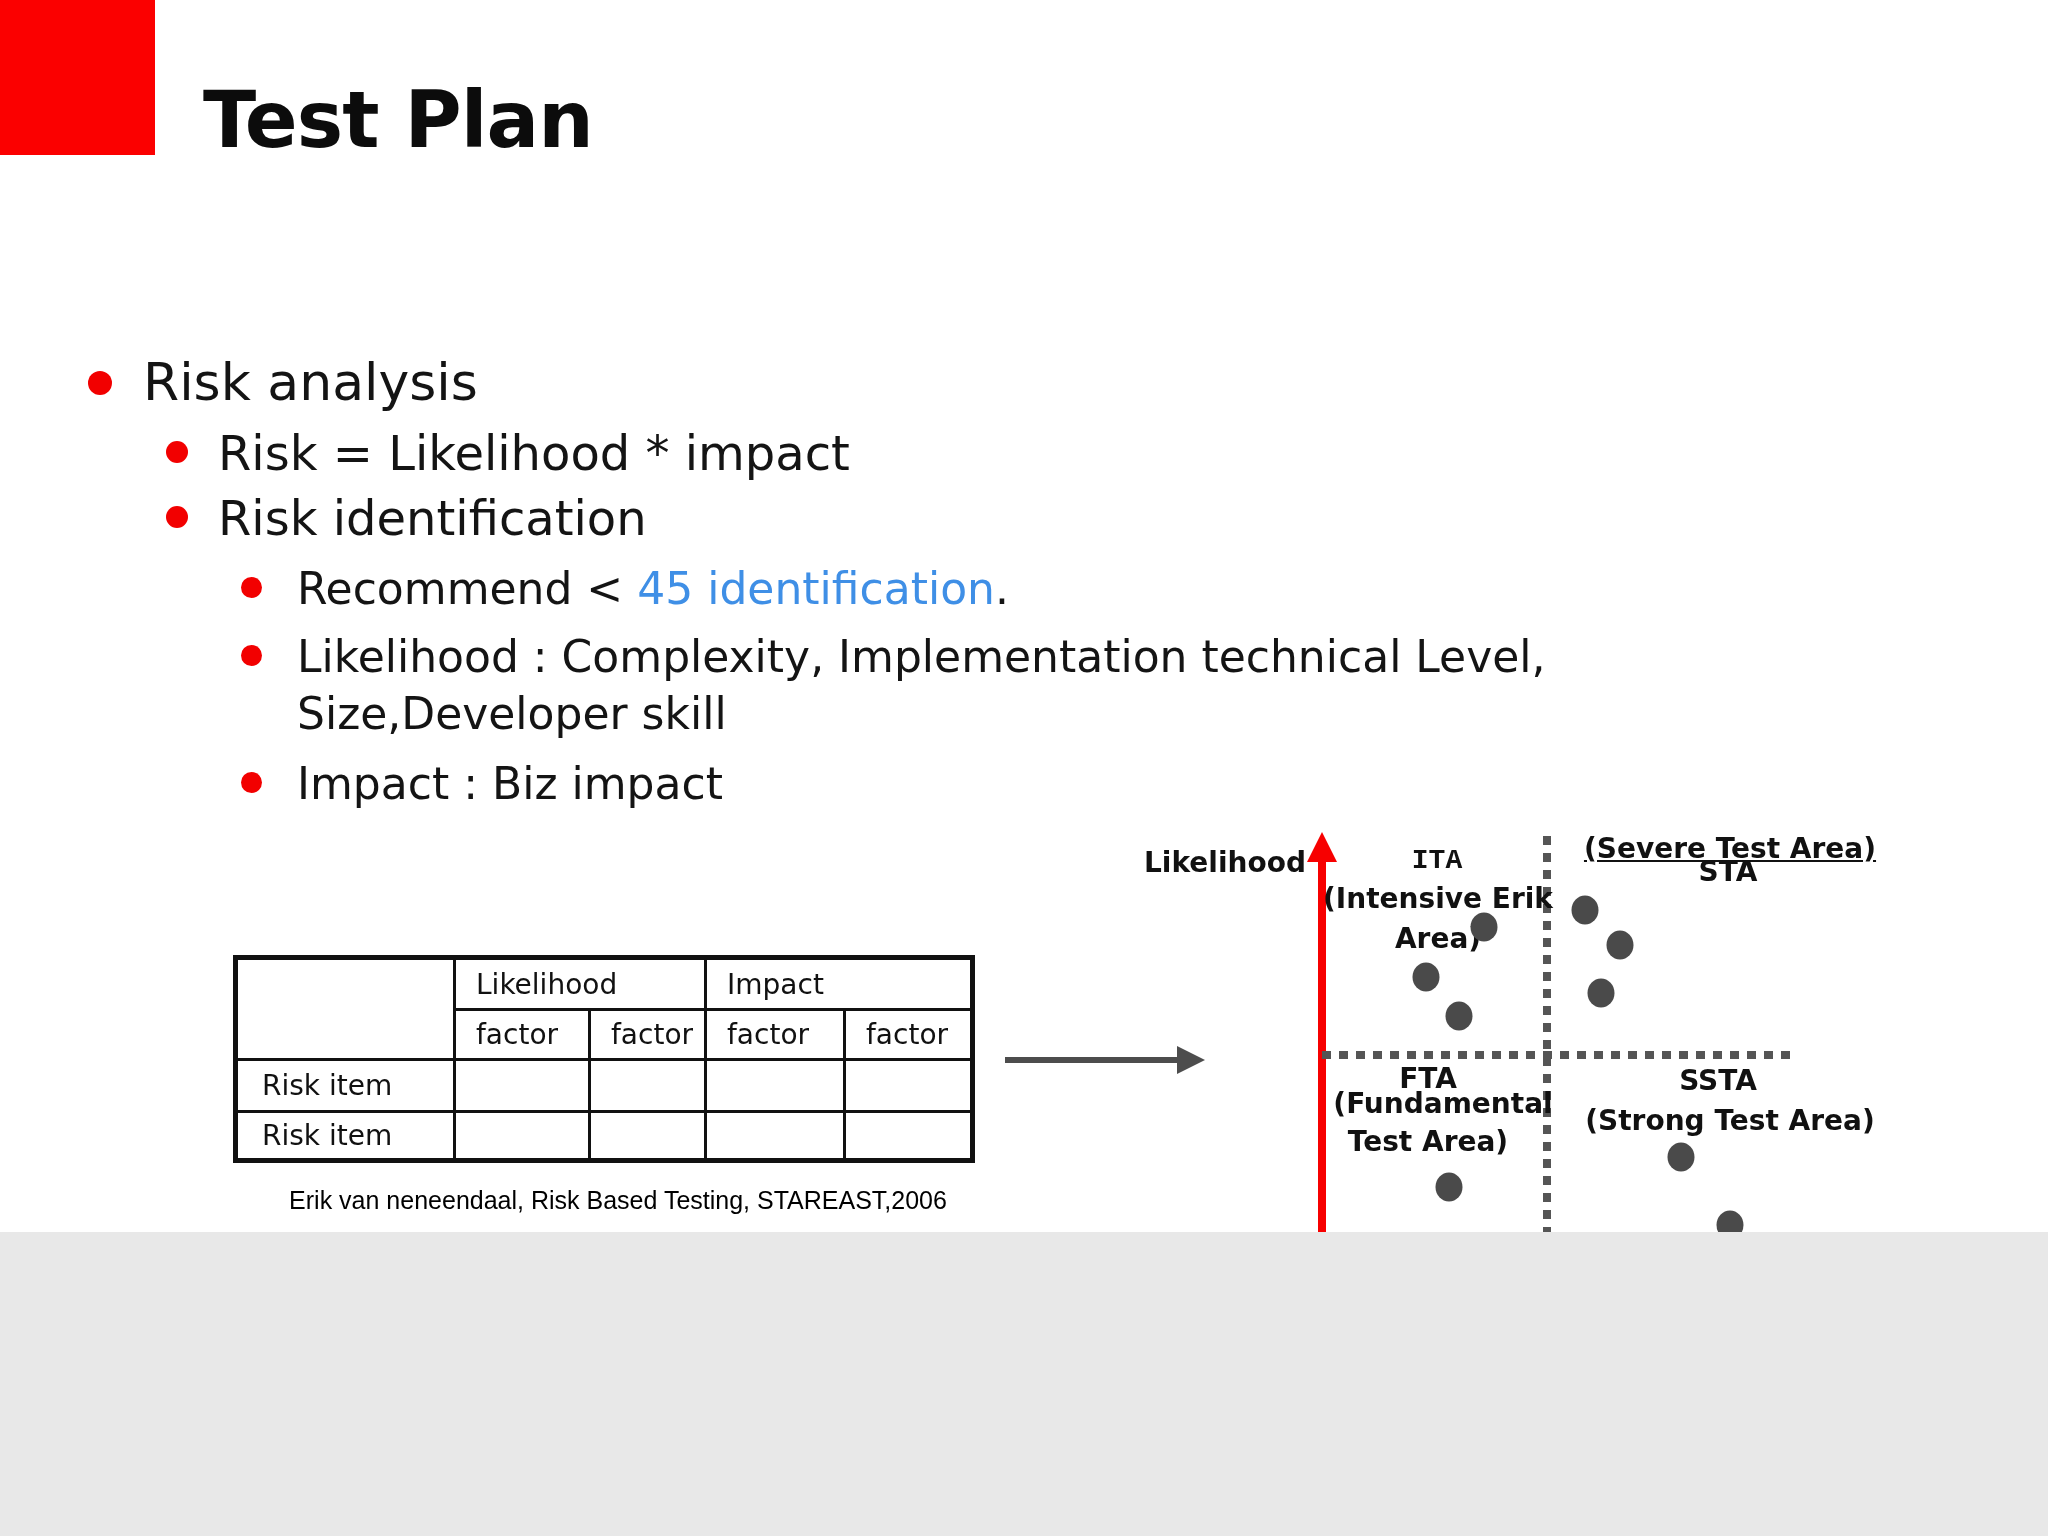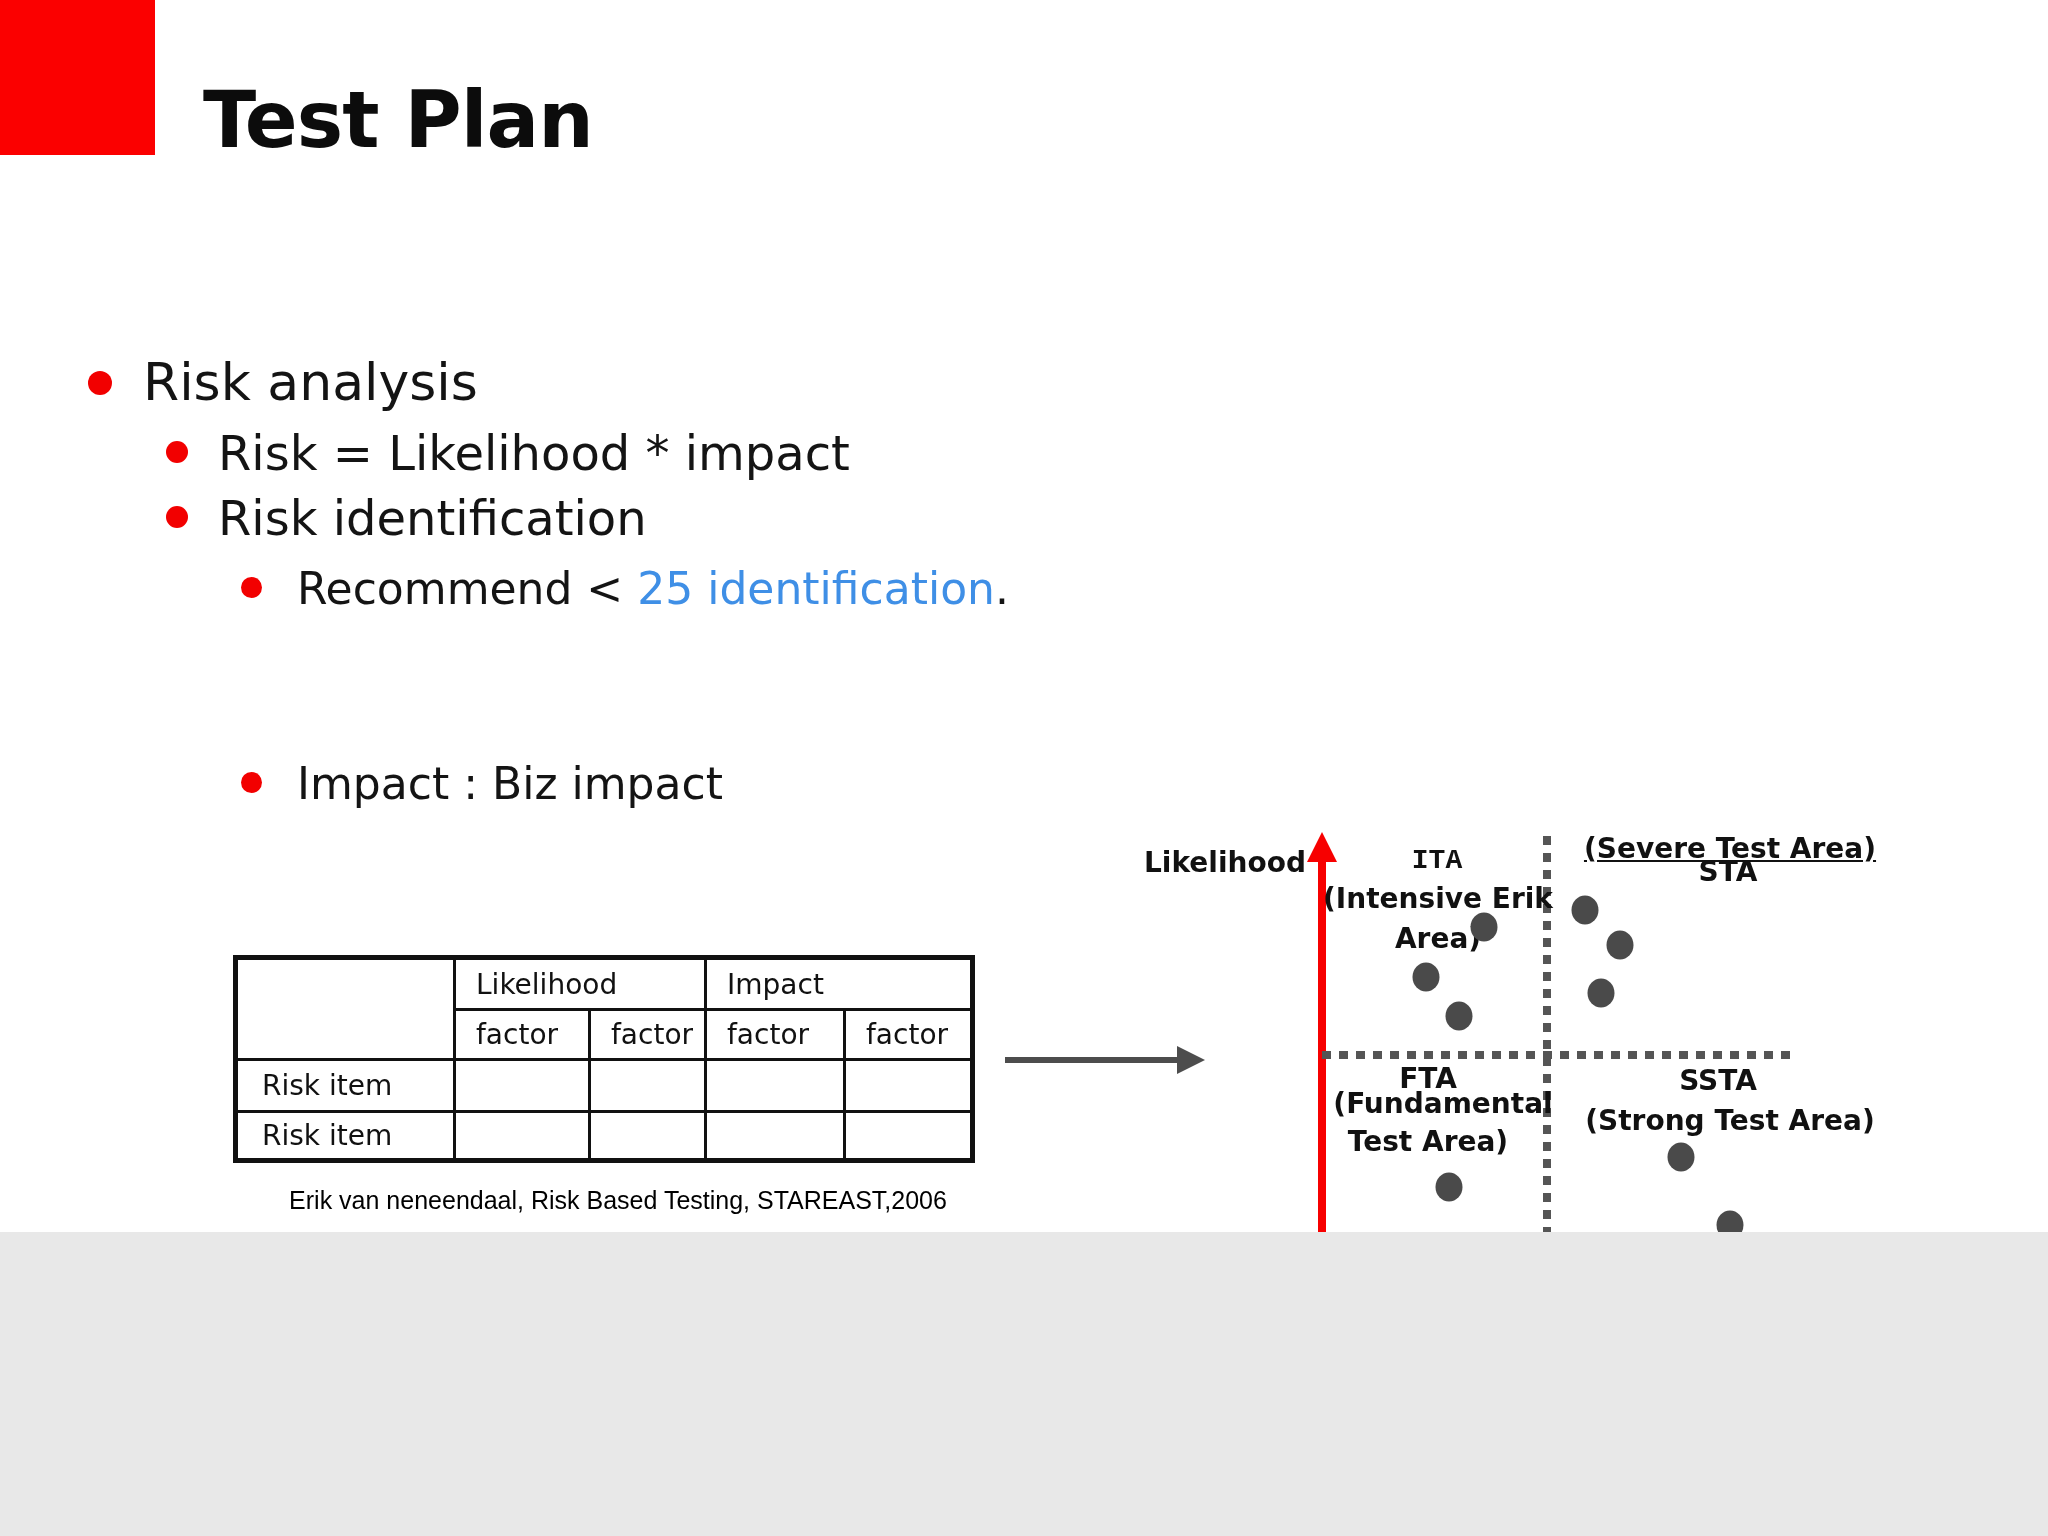--- a/index.html
+++ b/index.html
@@ -80,21 +80,26 @@
     <span class="dot"></span>
     <span class="txt">Risk = Likelihood * impact</span>
   </div>
   <div class="li li2 li2b">
     <span class="dot"></span>
     <span class="txt">Risk identification</span>
   </div>
 
   <div class="li li3 li3a">
     <span class="dot"></span>
-    <span class="txt"><span>Recommend &lt; </span><span class="blue">25 identification</span><span>.</span></span>
+    <span class="txt"><span>Recommend &lt; </span><span class="blue">45 identification</span><span>.</span></span>
+  </div>
+  <div class="li li3 li3b">
+    <span class="dot"></span>
+    <span class="txt pre-line">Likelihood : Complexity, Implementation technical Level,
+Size,Developer skill</span>
   </div>
   <div class="li li3 li3c">
     <span class="dot"></span>
     <span class="txt">Impact : Biz impact</span>
   </div>
 
   <table class="risk-table">
     <colgroup>
       <col style="width:219px">
         <col style="width:135px">

